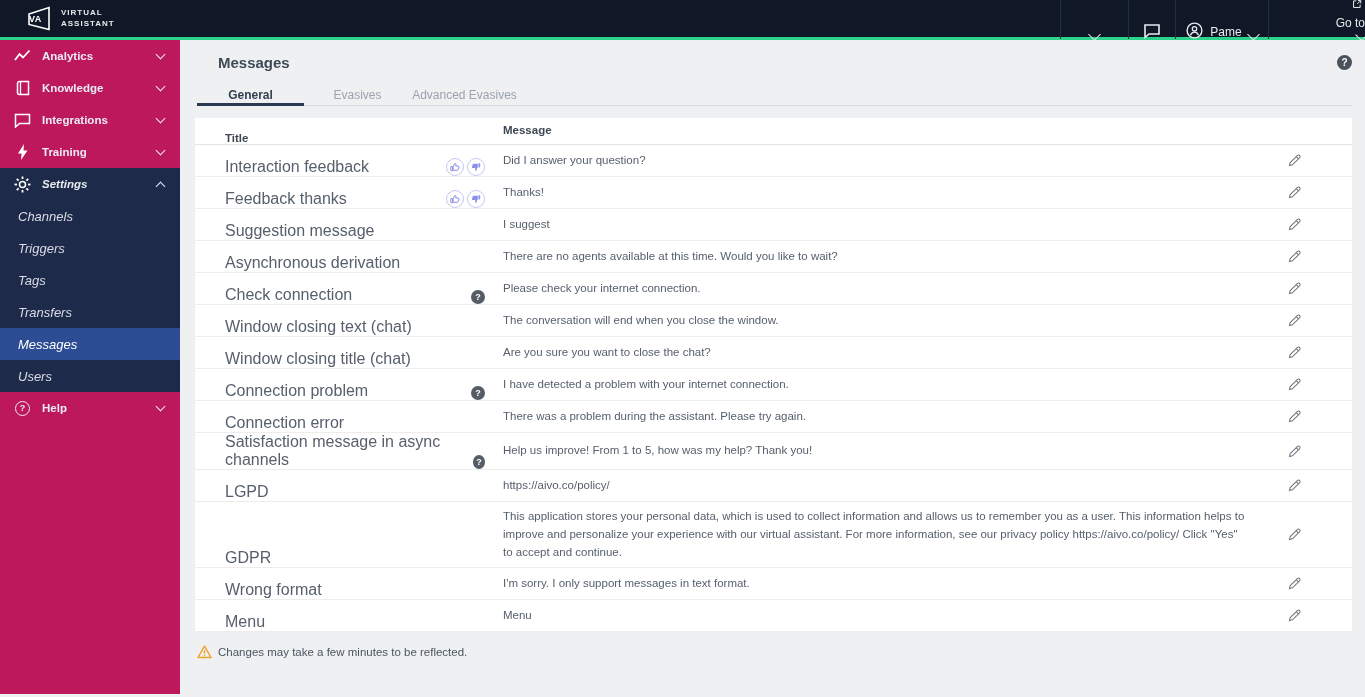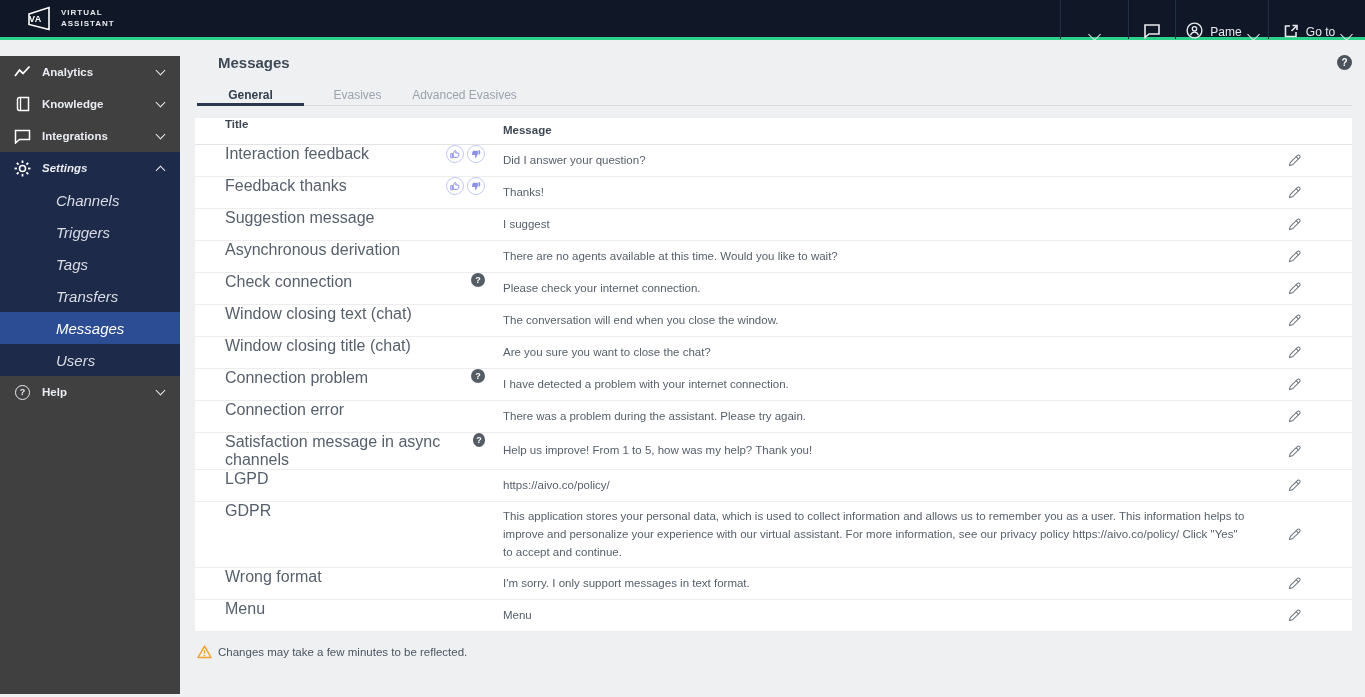--- a/index.html
+++ b/index.html
@@ -10,51 +10,51 @@
   .logo-wrap { display:flex; align-items:center; gap:9px; padding-left:25px; }
   .logo-badge { position:relative; width:27px; height:28px; }
   .logo-badge svg { display:block; }
   .logo-badge .va { position:absolute; top:9px; left:4px; color:#fff; font-size:9px; font-weight:bold; letter-spacing:.3px; }
   .logo-text { color:#e8eaee; font-size:8px; letter-spacing:1px; line-height:1.35; font-weight:bold; }
   .topbar-right { display:flex; align-items:stretch; height:40px; }
   .tb-item { display:flex; align-items:flex-end; justify-content:center; border-left:1px solid #222e48; color:#e8eaee; font-size:12px; gap:7px; cursor:pointer; }
   .tb-caret-only { width:68px; }
   .tb-chat { width:47px; }
   .tb-user { width:93px; }
-  .tb-goto { width:97px; }
+  .tb-goto { width:97px;flex-direction:column; }
   .chev { width:9px; height:9px; border-right:1.6px solid #e8eaee; border-bottom:1.6px solid #e8eaee; transform:rotate(45deg); margin-top:-4px; }
   .chev.up { transform:rotate(-135deg); margin-top:4px; }
 
   
   .shell { display:flex; height:654px; }
-  .sidebar { width:180px; background:#404040; flex-shrink:0; color:#dfe3ea;margin-top:16px; }
+  .sidebar { width:180px; background:#be185d; flex-shrink:0; color:#dfe3ea; }
   .sb-item { height:32px; display:flex; align-items:center; padding:0 16px 0 14px; cursor:pointer; font-size:11.5px; font-weight:bold; color:#e9ecf1; }
   .sb-item .sb-icon { width:17px; height:17px; margin-right:11px; display:flex; align-items:center; justify-content:center; }
   .sb-item .sb-label { flex:1; }
   .sb-item .chev { width:7px; height:7px; }
   .settings-section { background:#1e2a49;font-style:italic; }
-  .sb-sub { height:32px; display:flex; align-items:center; padding-left:56px; font-size:15px; color:#d9dde5; cursor:pointer; }
+  .sb-sub { height:32px; display:flex; align-items:center; padding-left:18px; font-size:13px; color:#d9dde5; cursor:pointer; }
   .sb-sub.active { background:#2c4d94; color:#fff; }
   .qmark-circle { width:15px; height:15px; border:1.4px solid #e9ecf1; border-radius:50%; display:flex; align-items:center; justify-content:center; font-size:9px; font-weight:bold; color:#e9ecf1; }
 
   
   .main { flex:1; padding:0 13px 0 15px; }
   .page-head { display:flex; justify-content:space-between; align-items:center; margin:14px 0 2px 0; padding-left:23px; }
   .page-title { font-size:15px; font-weight:bold; color:#3f4a56; }
   .page-help { width:15px; height:15px; border-radius:50%; background:#4b525b; color:#fff; font-size:10px; font-weight:bold; display:flex; align-items:center; justify-content:center; cursor:pointer; }
   .tabs { display:flex; border-bottom:1px solid #d9dbde; margin-left:2px; margin-top:8px; }
   .tab { width:107px; text-align:center; font-size:12px; color:#9ba3ad; padding:9px 0 1px 0; cursor:pointer; margin-bottom:-1px; }
   .tab.active { color:#33404f; font-weight:bold; border-bottom:3px solid #2b3950; }
 
   
   .table { background:#fff; margin-top:12px; }
   .thead { display:flex; height:27px; align-items:center; border-bottom:1px solid #e2e3e6; }
   .th { font-size:11.5px; font-weight:bold; color:#3e4753; }
   .row { display:flex; align-items:center; min-height:32px; border-bottom:1px solid #ededee; }
-  .cell-title { flex:0 0 300px; padding:0 10px 0 30px; display:flex; align-items:flex-start; justify-content:space-between; align-self:stretch; }
+  .cell-title { flex:0 0 300px; padding:0 10px 0 30px; display:flex; align-items:flex-end; justify-content:space-between; align-self:stretch; }
   .title-text { font-size:16px; color:#565f6b; }
   .cell-msg { flex:1; padding:6px 20px 6px 8px; font-size:11.5px; color:#565f6b; line-height:1.55; }
   .cell-edit { flex:0 0 82px; padding-left:16px; align-self:stretch; display:flex; align-items:center; }
   .pencil-btn { background:none; border:none; cursor:pointer; padding:2px; display:flex; }
   .thumbs { display:flex; gap:3px; }
   .thumb-circle { width:18px; height:18px; border:1px solid #c5c8f2; border-radius:50%; background:#fff; display:flex; align-items:center; justify-content:center; cursor:pointer; padding:0; }
   .row-help { width:14px; height:14px; border-radius:50%; background:#565d66; color:#fff; font-size:9px; font-weight:bold; display:flex; align-items:center; justify-content:center; cursor:pointer; }
 
   .footer-note { display:flex; align-items:center; gap:6px; margin:13px 0 0 2px; font-size:11.5px; color:#4a5starting0; color:#4b5560; }
 </style>
@@ -126,20 +126,29 @@
       <span class="sb-label">Knowledge</span>
       <span class="chev"></span>
     </div>
     <div class="sb-item">
       <span class="sb-icon">
         <svg width="17" height="15" viewBox="0 0 17 15">
             <path d="M1.5 1.5h14v9H5.5l-4 3.5v-12.5z" fill="none" stroke="#fff" stroke-width="1.5"></path>
           </svg>
       </span>
       <span class="sb-label">Integrations</span>
+      <span class="chev"></span>
+    </div>
+    <div class="sb-item">
+      <span class="sb-icon">
+        <svg width="12" height="16" viewBox="0 0 12 16">
+            <path d="M7 0L1 9.5h3.5L4 16l6.5-9.5H6.5L7 0z" fill="#fff"></path>
+          </svg>
+      </span>
+      <span class="sb-label">Training</span>
       <span class="chev"></span>
     </div>
 
     <div class="settings-section">
       <div class="sb-item">
         <span class="sb-icon">
           <svg width="17" height="17" viewBox="0 0 17 17">
             <circle cx="8.5" cy="8.5" r="3" fill="none" stroke="#fff" stroke-width="1.5"></circle>
             <g stroke="#fff" stroke-width="1.8">
               <line x1="8.5" y1="0.5" x2="8.5" y2="3"></line>

